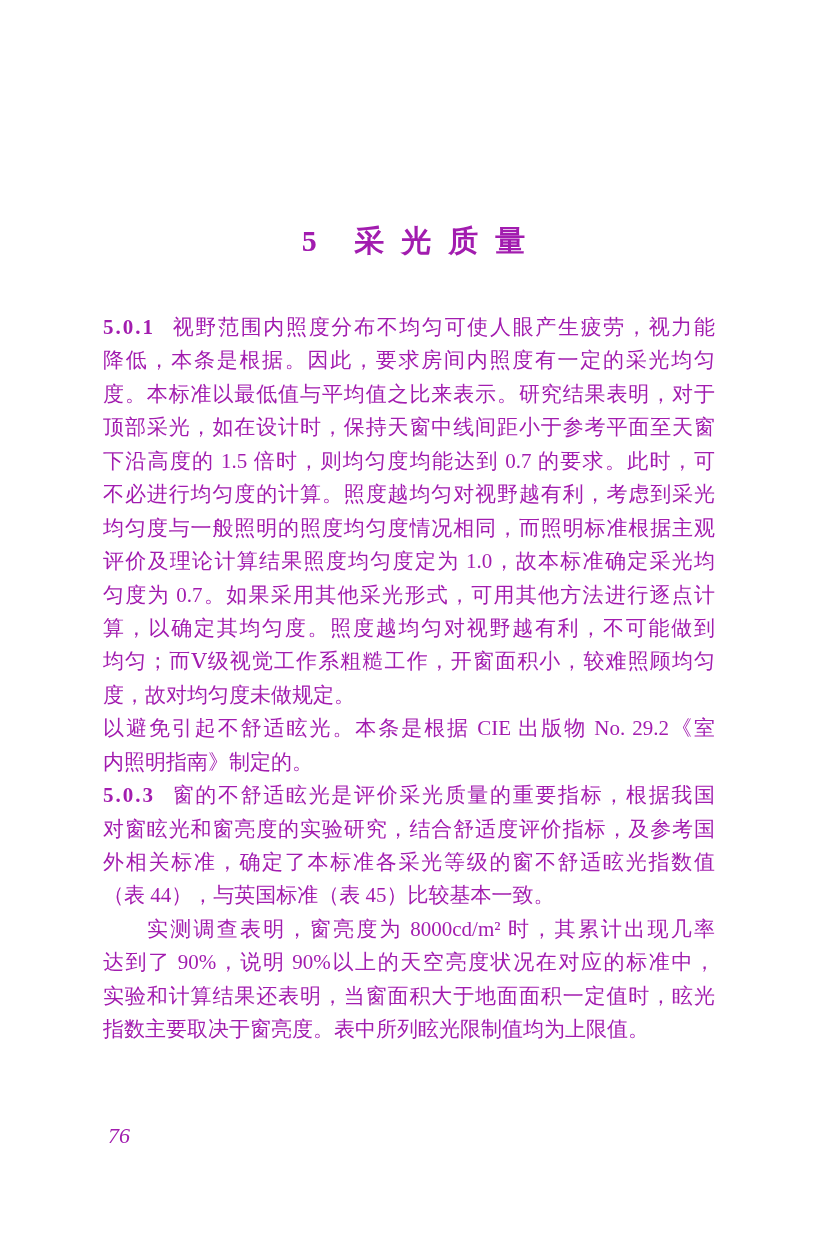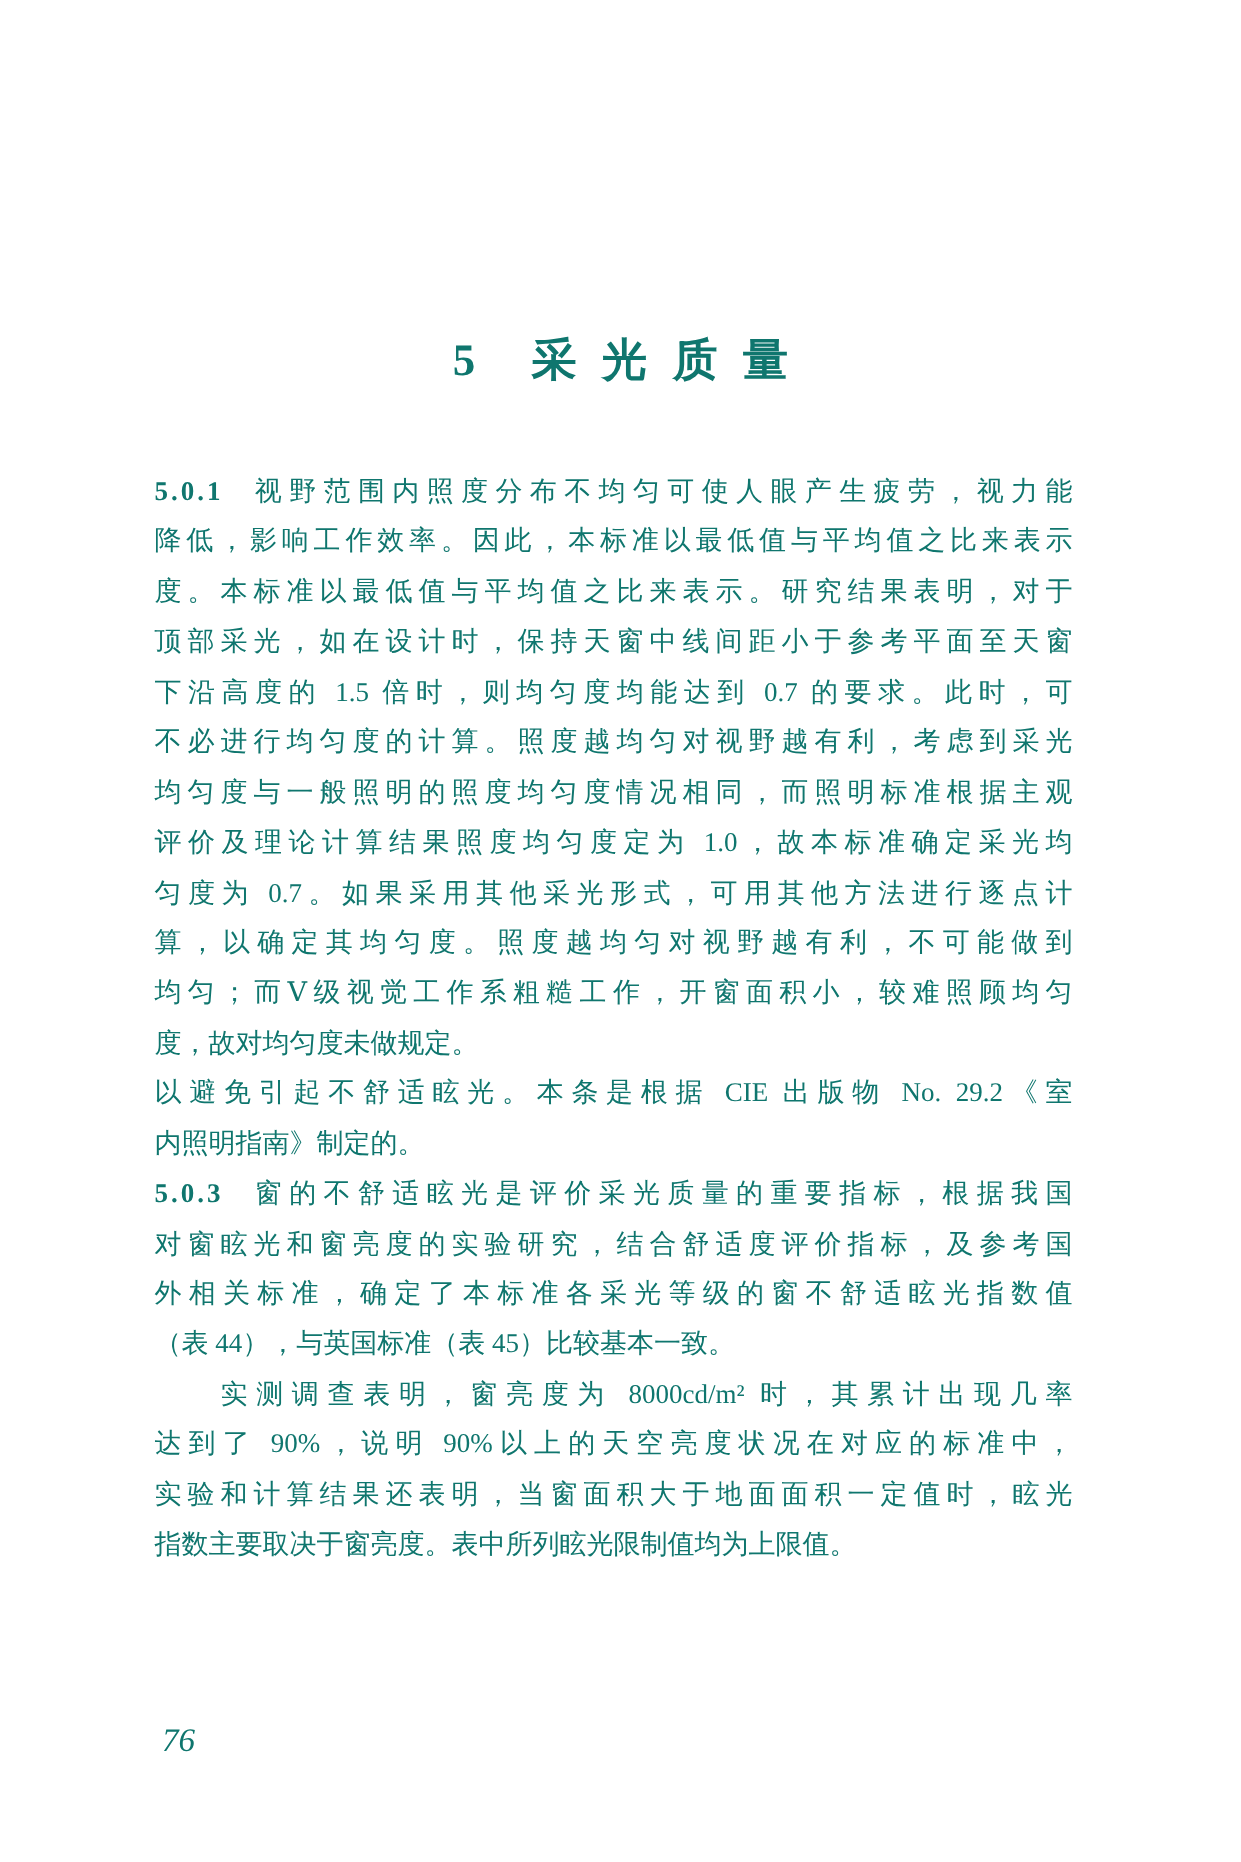--- a/index.html
+++ b/index.html
@@ -5,21 +5,21 @@
   html, body {
     margin: 0;
     padding: 0;
     background: #ffffff;
   }
   .page {
     position: relative;
     width: 827px;
     height: 1241px;
     background: #ffffff;
-    color: #0f766e;
+    color: #a21caf;
     font-family: "Liberation Serif", "DejaVu Serif", serif;
     overflow: hidden;
   }
   .chapter-heading {
     margin: 223px 0 0 0;
     text-align: center;
     font-size: 30px;
     font-weight: bold;
     line-height: 36px;
     white-space: nowrap;
@@ -38,61 +38,61 @@
     margin: 52px 0 0 103px;
     width: 612px;
   }
   .para {
     margin: 0;
     padding: 0;
   }
   .line {
     height: 33.45px;
     line-height: 33.45px;
-    font-size: 18px;
+    font-size: 21px;
     text-align: justify;
     text-align-last: justify;
     white-space: nowrap;
     overflow: visible;
   }
   .line.last {
     text-align: left;
     text-align-last: left;
   }
   .line.indent {
     padding-left: 44px;
   }
   .clause-num {
     font-weight: bold;
     letter-spacing: 2px;
     margin-right: 16px;
   }
   .page-number {
     position: absolute;
     left: 108px;
-    top: 1146px;
+    top: 1122px;
     font-size: 22px;
     font-style: italic;
     line-height: 28px;
   }
 </style>
 </head>
 <body>
 
 <div class="page">
 
   <h1 class="chapter-heading">
     <span class="num">5</span>
     <span class="ttl">采光质量</span>
   </h1>
 
   <div class="body-col" id="body-col">
       <div class="para">
         <div class="line"><span class="clause-num">5.0.1</span><span>视野范围内照度分布不均匀可使人眼产生疲劳，视力能</span></div>
-        <div class="line">降低，影响工作效率。因此，本标准以最低值与平均值之比来表示</div>
+        <div class="line">降低，本条是根据。因此，要求房间内照度有一定的采光均匀</div>
         <div class="line">度。本标准以最低值与平均值之比来表示。研究结果表明，对于</div>
         <div class="line">顶部采光，如在设计时，保持天窗中线间距小于参考平面至天窗</div>
         <div class="line">下沿高度的 1.5 倍时，则均匀度均能达到 0.7 的要求。此时，可</div>
         <div class="line">不必进行均匀度的计算。照度越均匀对视野越有利，考虑到采光</div>
         <div class="line">均匀度与一般照明的照度均匀度情况相同，而照明标准根据主观</div>
         <div class="line">评价及理论计算结果照度均匀度定为 1.0，故本标准确定采光均</div>
         <div class="line">匀度为 0.7。如果采用其他采光形式，可用其他方法进行逐点计</div>
         <div class="line">算，以确定其均匀度。照度越均匀对视野越有利，不可能做到</div>
         <div class="line">均匀；而Ⅴ级视觉工作系粗糙工作，开窗面积小，较难照顾均匀</div>
         <div class="line last">度，故对均匀度未做规定。</div>

